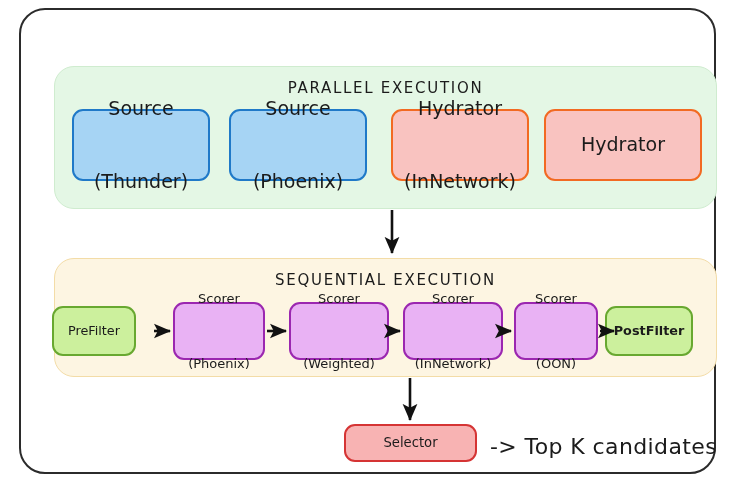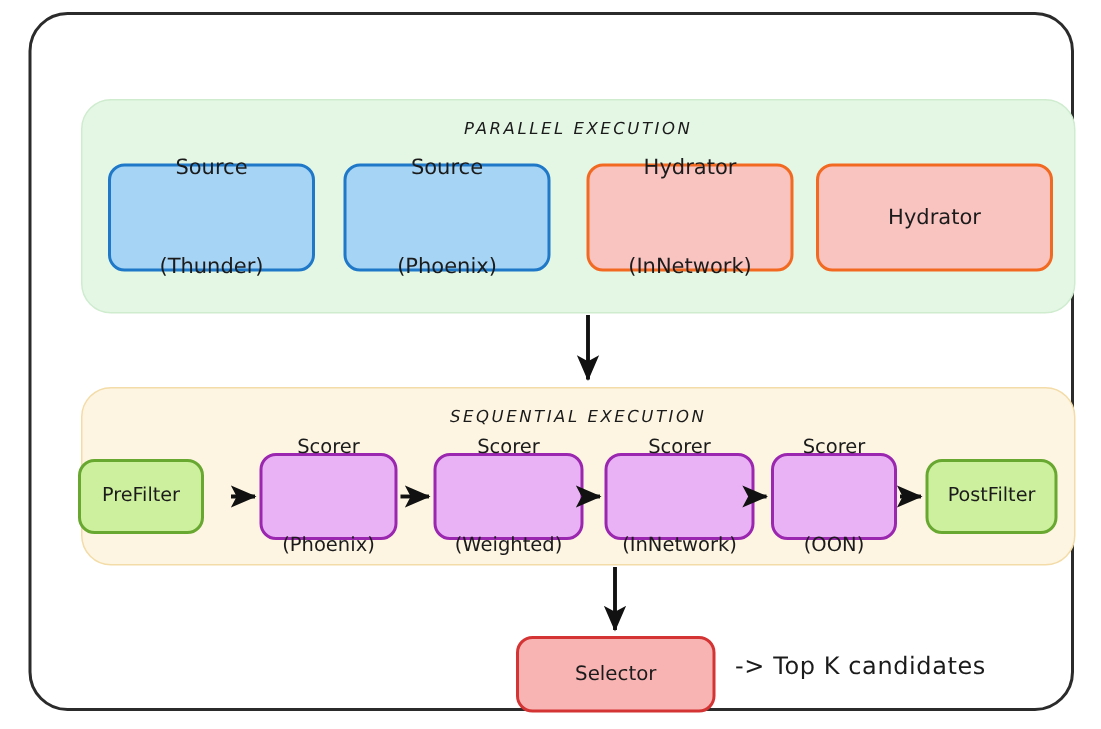--- a/index.html
+++ b/index.html
@@ -65,24 +65,23 @@
     background: #fdf5e2;
     border: 1.5px solid #f3dca7;
   }
 
   .group-title {
     position: absolute;
     left: 0;
     top: 12px;
     width: 100%;
     text-align: center;
-    font-size: 11px;
+    font-size: 15px;
     letter-spacing: 1.7px;
     color: #1b1b1b;
-    font-style: italic;
   }
 
   
   .node {
     position: absolute;
     box-sizing: border-box;
     border-radius: 11px;
     display: flex;
     flex-direction: column;
     align-items: center;
@@ -113,55 +112,55 @@
   .node-red {
     background: #f8b3b3;
     border: 2.5px solid #d53434;
   }
 
   
   .par-node {
     top: 99px;
     width: 138px;
     height: 72px;
-    font-size: 14px;
+    font-size: 19px;
   }
   #node-source-thunder   { left: 51px; }
   #node-source-phoenix   { left: 208px; }
   #node-hydrator-innetwork { left: 370px; }
   #node-hydrator-engagement { left: 523px; width: 158px; }
 
   
   .seq-node {
     top: 292px;
     height: 58px;
     font-size: 13px;
   }
   #node-prefilter  { left: 31px;  width: 84px;  top: 296px; height: 50px; font-size: 12.8px; }
   #node-scorer-phoenix   { left: 152px; width: 92px; }
   #node-scorer-weighted  { left: 268px; width: 100px; }
   #node-scorer-diversity { left: 382px; width: 100px; }
   #node-scorer-oon       { left: 493px; width: 84px; }
-  #node-postfilter { left: 596px; width: 88px; top: 296px; height: 50px; font-size: 12.8px; }
+  #node-postfilter { left: 584px; width: 88px; top: 296px; height: 50px; font-size: 12.8px; font-weight: bold; }
 
   
   #node-selector {
     left: 323px;
     top: 414px;
     width: 133px;
-    height: 51px;
+    height: 38px;
     font-size: 13.2px;
   }
 
   
   #output-label {
     position: absolute;
     left: 469px;
     top: 424px;
-    font-size: 16px;
+    font-size: 22px;
     letter-spacing: 0.4px;
     color: #1b1b1b;
     white-space: nowrap;
     text-align: right;
   }
 
   
   #arrow-layer {
     position: absolute;
     left: 0;

